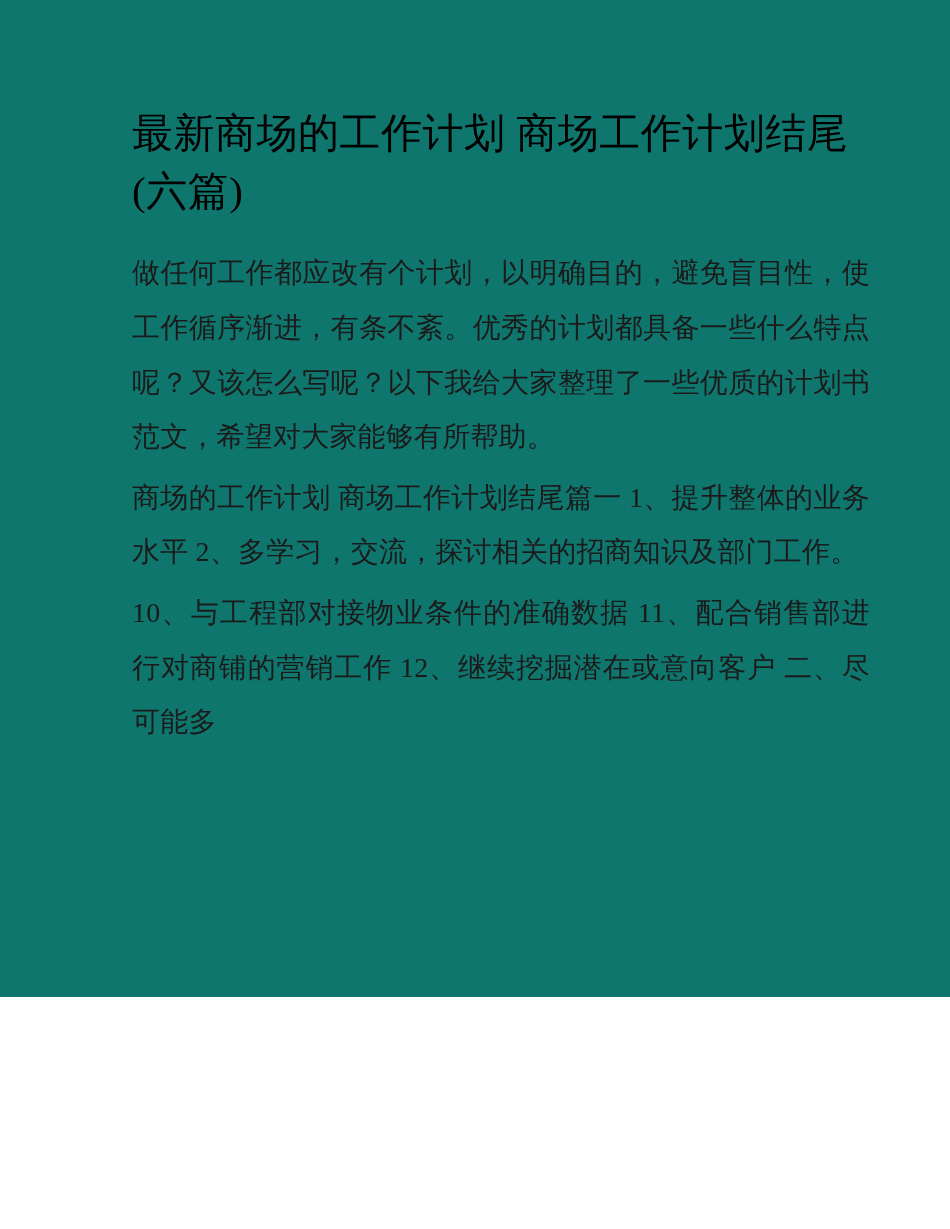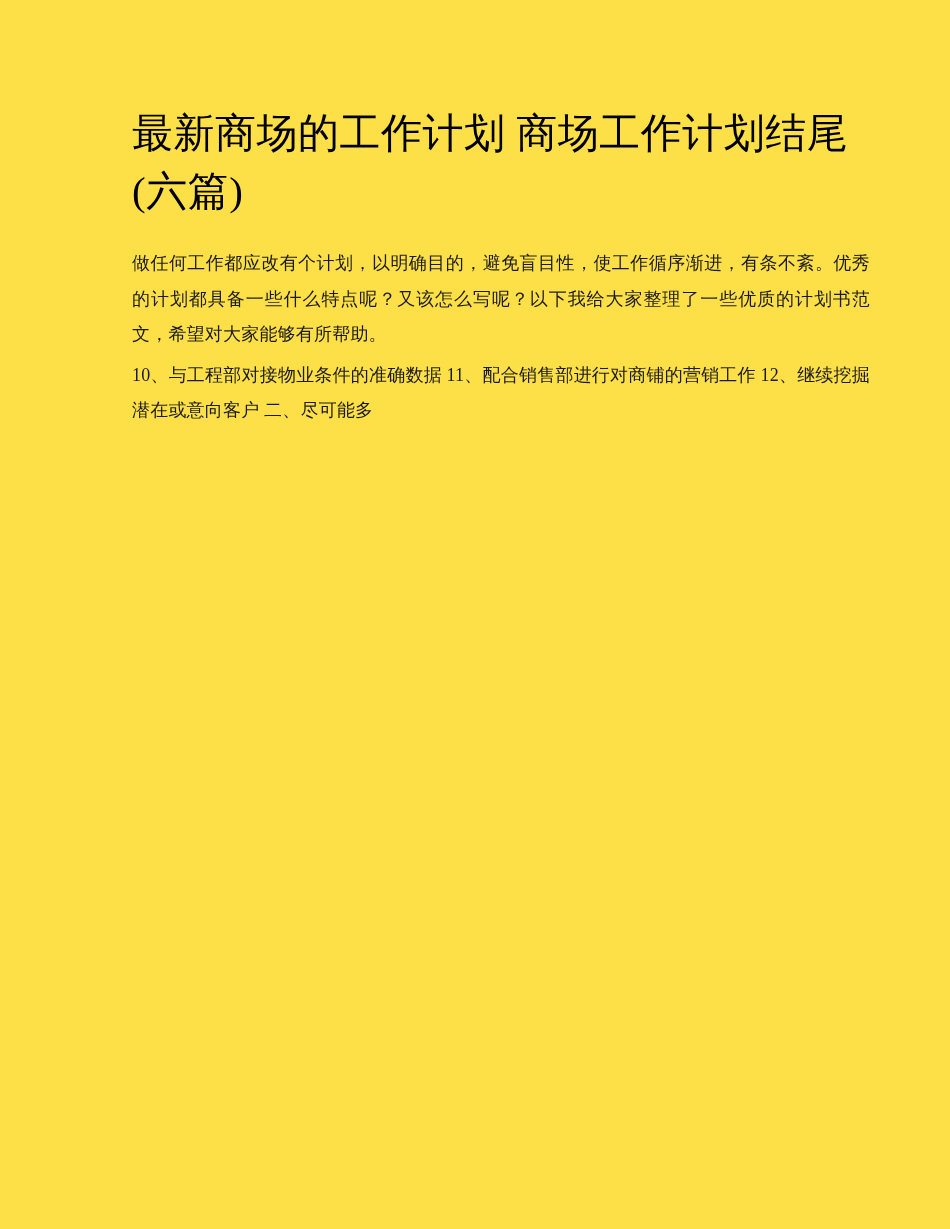--- a/index.html
+++ b/index.html
@@ -2,50 +2,51 @@
 <html><head>
 <meta charset="utf-8">
 <style>
   html, body {
     margin: 0;
     padding: 0;
     background: #ffffff;
   }
   .page {
     width: 950px;
-    height: 1229px;
-    background: #fde047;
+    height: 997px;
+    background: #0f766e;
     position: relative;
     box-sizing: border-box;
     padding: 104px 80px 0 132px;
     font-family: "Liberation Serif", "DejaVu Serif", serif;
     color: #000000;
     overflow: hidden;
   }
   .doc-title {
     font-size: 41px;
     line-height: 1.42;
     font-weight: normal;
     margin: 0 0 26px 0;
     letter-spacing: 0.5px;
     color: #000000;
   }
   .para {
-    font-size: 18px;
+    font-size: 28px;
     line-height: 1.95;
     margin: 0 0 6px 0;
     text-align: justify;
     text-justify: inter-ideograph;
     color: #1a1a1a;
     letter-spacing: 0.2px;
   }
   .para:last-child {
     margin-bottom: 0;
   }
 </style>
 </head>
 <body>
 
 <div class="page">
   <h1 class="doc-title">最新商场的工作计划 商场工作计划结尾(六篇)</h1>
   <p class="para">做任何工作都应改有个计划，以明确目的，避免盲目性，使工作循序渐进，有条不紊。优秀的计划都具备一些什么特点呢？又该怎么写呢？以下我给大家整理了一些优质的计划书范文，希望对大家能够有所帮助。</p>
+  <p class="para">商场的工作计划 商场工作计划结尾篇一 1、提升整体的业务水平 2、多学习，交流，探讨相关的招商知识及部门工作。</p>
   <p class="para">10、与工程部对接物业条件的准确数据 11、配合销售部进行对商铺的营销工作 12、继续挖掘潜在或意向客户 二、尽可能多</p>
 </div>
 
 </body></html>

